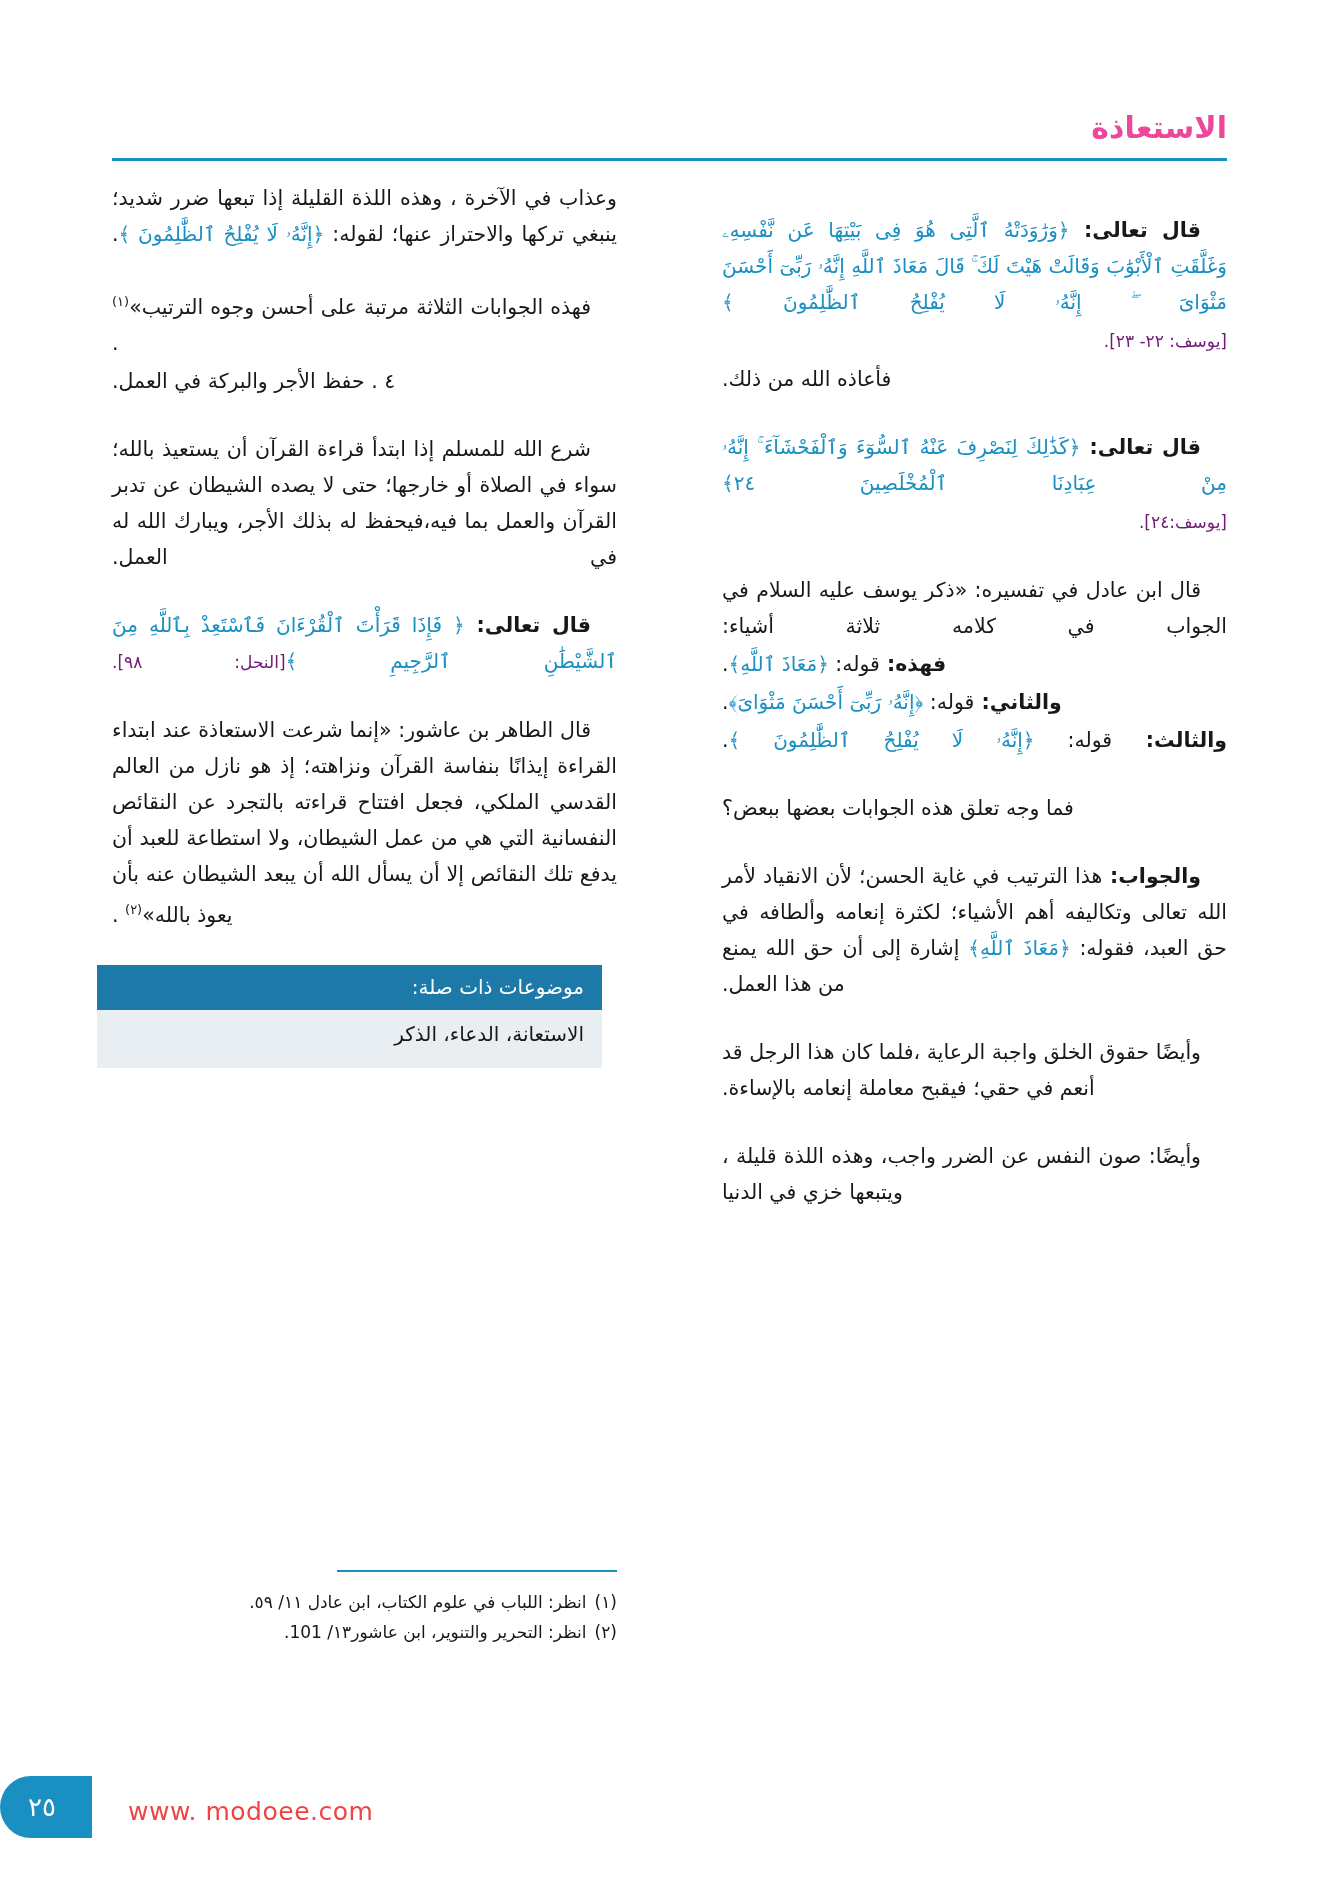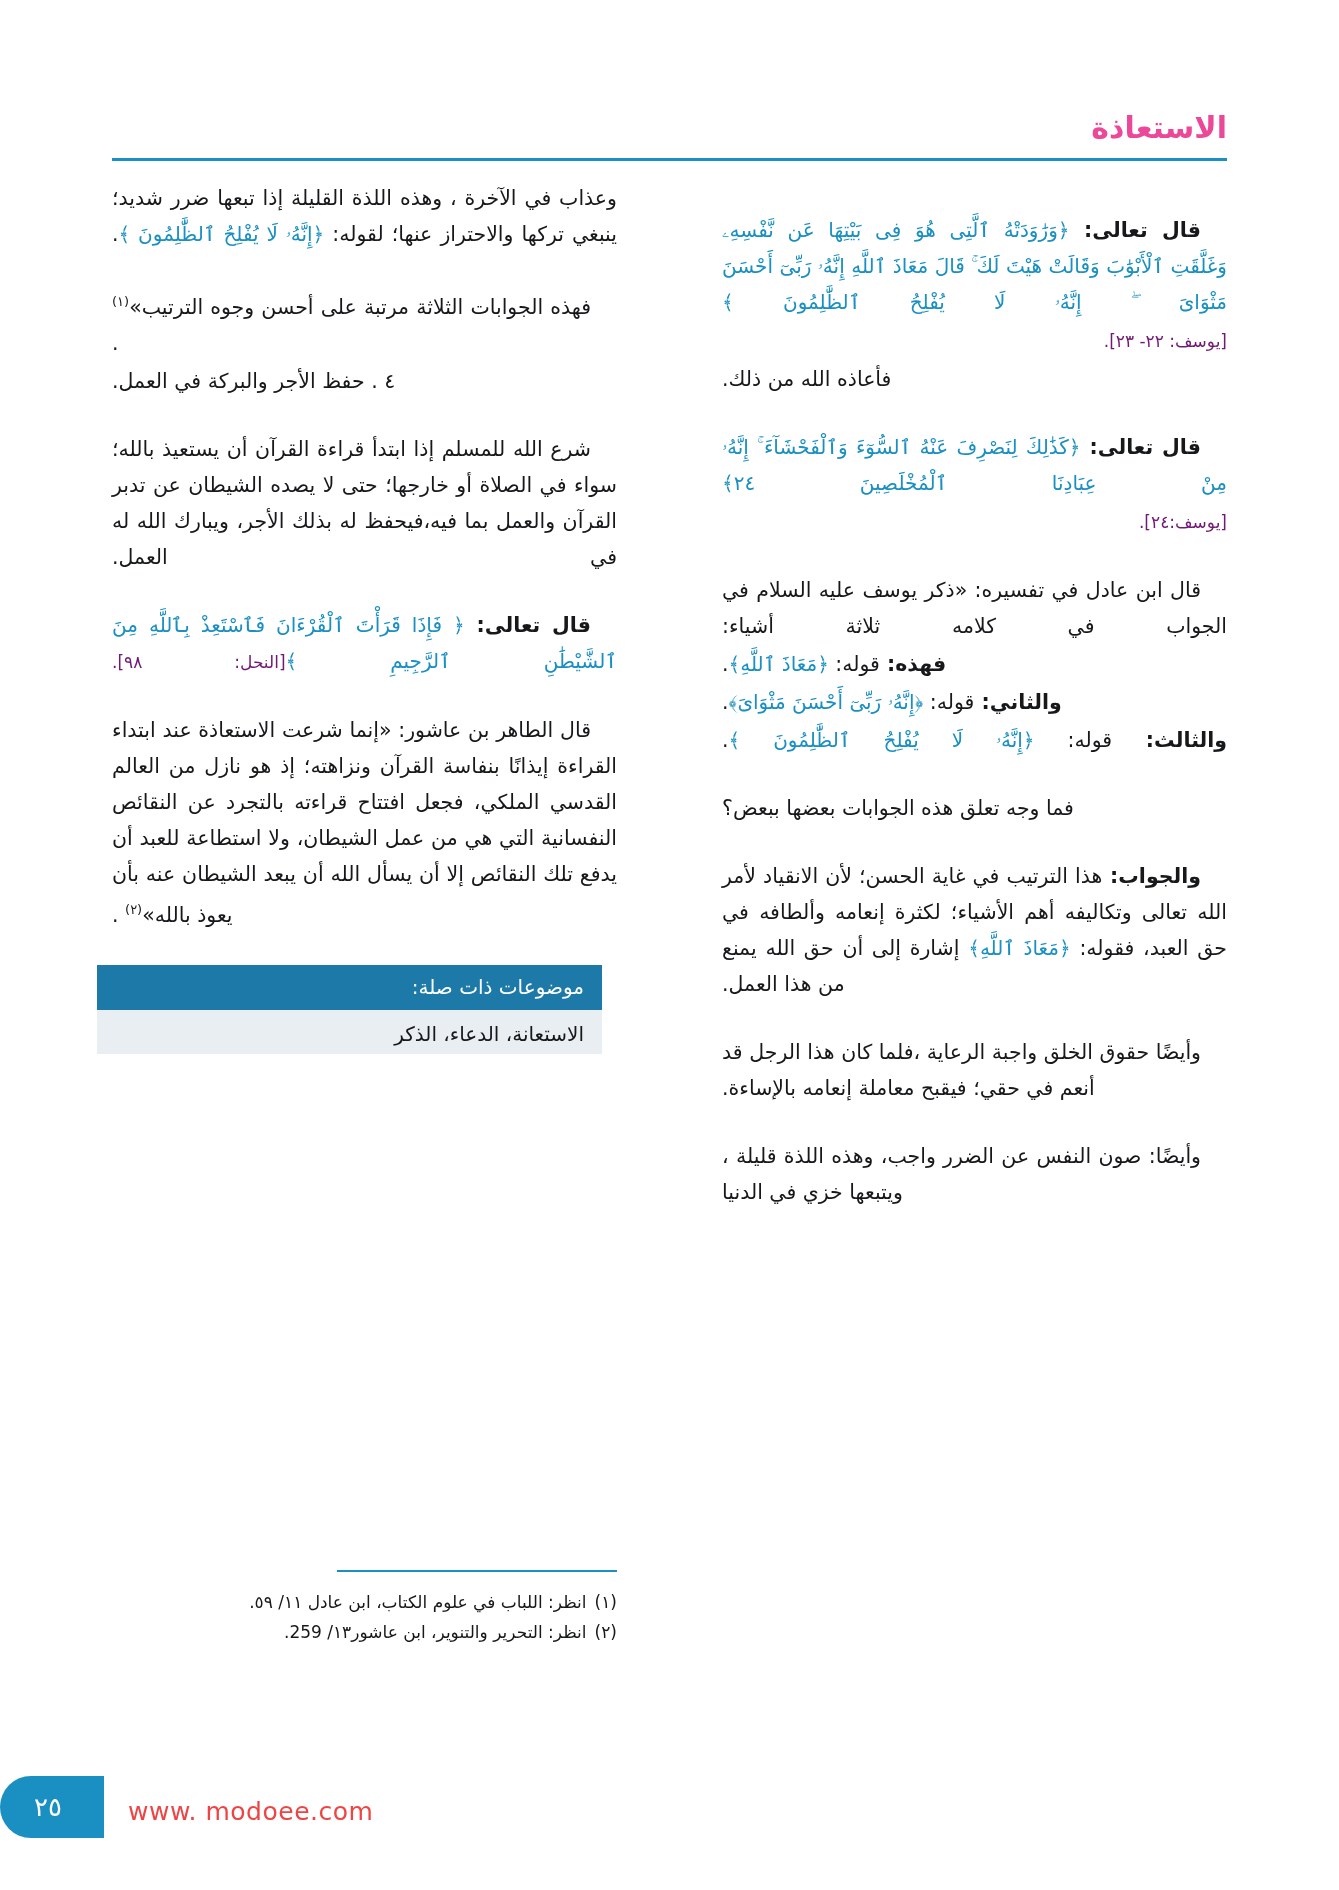--- a/index.html
+++ b/index.html
@@ -105,21 +105,21 @@
     color: #ffffff;
     font-size: 20px;
     padding: 10px 18px 11px 18px;
     text-align: right;
     font-weight: normal;
   }
   .related-body {
     background: #e9eef2;
     color: #17181a;
     font-size: 20px;
-    padding: 12px 18px 8px 18px;
+    padding: 12px 18px 22px 18px;
     text-align: right;
   }
 
   
   .footnotes {
     position: absolute;
     right: 112px;
     width: 505px;
     top: 1570px;
   }
@@ -153,21 +153,21 @@
     position: absolute;
     left: 0;
     right: 0;
     bottom: 0;
     height: 120px;
   }
   .page-num-badge {
     position: absolute;
     right: 0;
     bottom: 52px;
-    width: 104px;
+    width: 92px;
     height: 62px;
     background: #1a8fc1;
     border-radius: 0 40px 40px 0;
     color: #ffffff;
     font-size: 26px;
     display: flex;
     align-items: center;
     justify-content: center;
     padding-left: 8px;
     box-sizing: border-box;
@@ -287,21 +287,21 @@
 
   <div class="footnotes" style="right:auto; left:112px; width:505px;">
     <div class="fn-rule"></div>
     <div class="fn-list">
       <div class="fn-item">
         <span class="fn-num">(١)</span>
         <span class="fn-text">انظر: اللباب في علوم الكتاب، ابن عادل ١١/ ٥٩.</span>
       </div>
       <div class="fn-item">
         <span class="fn-num">(٢)</span>
-        <span class="fn-text">انظر: التحرير والتنوير، ابن عاشور١٣/ 259.</span>
+        <span class="fn-text">انظر: التحرير والتنوير، ابن عاشور١٣/ 101.</span>
       </div>
     </div>
   </div>
 
   <div class="footer">
     <div class="page-num-badge" style="right:auto; left:0; border-radius:40px 0 0 40px; padding-left:0; padding-right:8px;">٢٥</div>
     <div class="site" style="right:auto; left:128px;">www. modoee.com</div>
   </div>
 
 </div>

